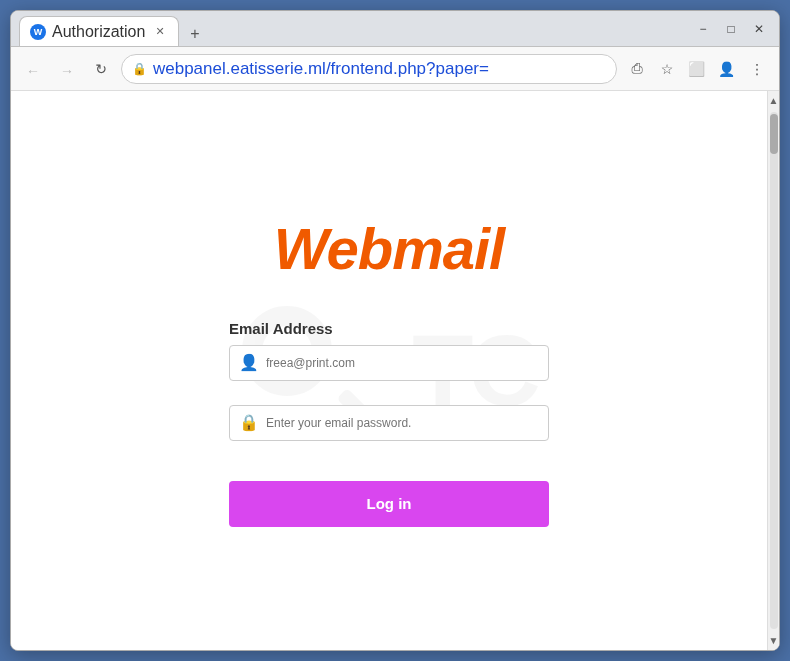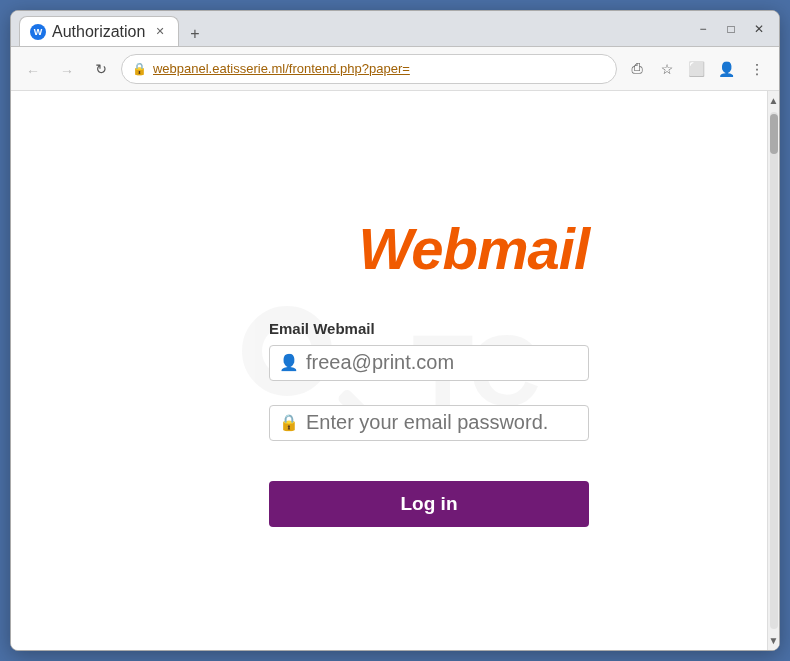--- a/index.html
+++ b/index.html
@@ -163,26 +163,25 @@
       color: #333;
     }
 
     .lock-icon {
       color: #555;
       font-size: 12px;
     }
 
     .url-text {
       flex: 1;
-      font-size: 13px;
-      color: #a16207;
+      font-size: 17px;
+      color: #1d4ed8;
       overflow: hidden;
       text-overflow: ellipsis;
       white-space: nowrap;
-      text-decoration: underline;
     }
 
     .nav-icons {
       display: flex;
       gap: 2px;
       align-items: center;
     }
 
     .nav-icon {
       width: 28px;
@@ -269,21 +268,21 @@
     }
 
     
     .login-container {
       position: relative;
       z-index: 1;
       width: 100%;
       max-width: 400px;
       display: flex;
       flex-direction: column;
-      align-items: flex-end;
+      align-items: center;
       gap: 8px;
     }
 
     .webmail-logo {
       font-size: 58px;
       font-weight: 900;
       color: #f05a00;
       font-style: italic;
       font-family: Arial, sans-serif;
       margin-bottom: 30px;
@@ -315,33 +314,33 @@
       font-size: 16px;
       color: #888;
     }
 
     .form-input {
       width: 100%;
       height: 36px;
       border: 1px solid #ccc;
       border-radius: 4px;
       padding: 0 12px 0 36px;
-      font-size: 20px;
+      font-size: 12px;
       color: #888;
       outline: none;
     }
 
     .login-btn {
       width: 320px;
       height: 46px;
-      background: #701a75;
+      background: #d946ef;
       color: white;
       border: none;
       border-radius: 4px;
-      font-size: 19px;
+      font-size: 15px;
       font-weight: bold;
       cursor: pointer;
       margin-top: 16px;
     }
 
     
     .scrollbar {
       width: 12px;
       background: #f0f0f0;
       border-left: 1px solid #ddd;
@@ -426,21 +425,21 @@
             <div class="magnifier-handle"></div>
           </div>
           <div class="watermark-text">TC</div>
         </div>
       </div>
 
       <div class="login-container">
         <div class="webmail-logo">Webmail</div>
 
         <div class="form-group">
-          <label class="form-label">Email Webmail</label>
+          <label class="form-label">Email Address</label>
           <div class="input-wrapper">
             <span class="input-icon">👤</span>
             <input class="form-input" type="email" placeholder="freea@print.com" style="">
           </div>
         </div>
 
         <div class="form-group">
           <div class="input-wrapper">
             <span class="input-icon">🔒</span>
             <input class="form-input" type="password" placeholder="Enter your email password." style="">

